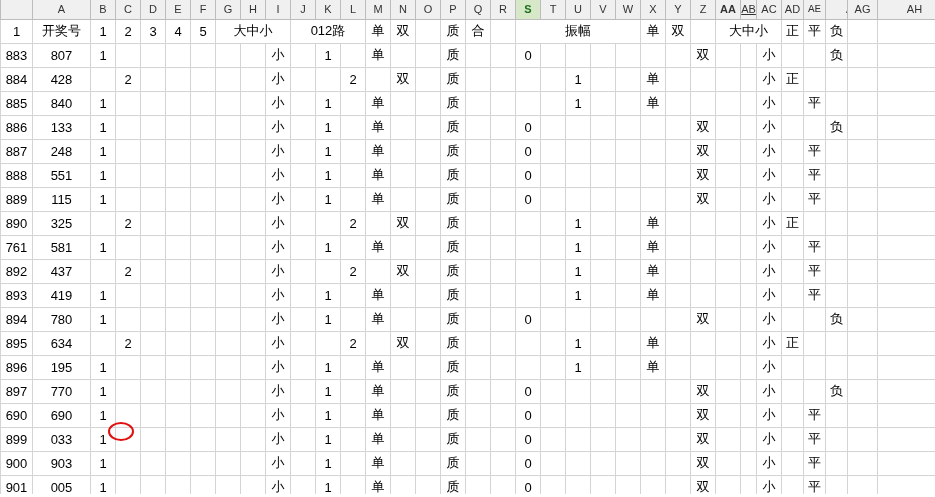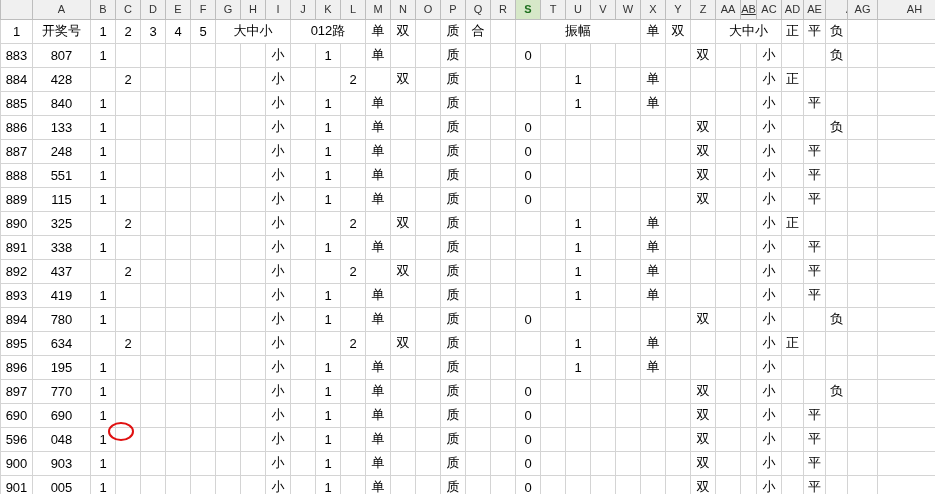--- a/index.html
+++ b/index.html
@@ -110,25 +110,25 @@
           <td style="width: 25px;">Q</td>
           <td style="width: 25px;">R</td>
           <td class="sel" style="width: 25px;">S</td>
           <td style="width: 25px;">T</td>
           <td style="width: 25px;">U</td>
           <td style="width: 25px;">V</td>
           <td style="width: 25px;">W</td>
           <td style="width: 25px;">X</td>
           <td style="width: 25px;">Y</td>
           <td style="width: 25px;">Z</td>
-          <td style="width: 25px;">AA</td>
+          <td style="width: 25px; font-weight: bold;">AA</td>
           <td style="width: 16px; text-decoration: underline;">AB</td>
           <td style="width: 25px;">AC</td>
           <td style="width: 22px;">AD</td>
-          <td style="width: 22px;">AE</td>
+          <td style="width: 22px; font-family: Liberation Mono, monospace;">AE</td>
           <td style="width: 22px; padding-left: 20px;">AF</td>
           <td style="width: 30px; margin-top: 32px;">AG</td>
           <td style="width: 74px;">AH</td>
         </tr>
         <tr>
           <td class="rowhead">1</td>
           <td class="hdrred">开奖号</td>
           <td class="hdrblue">1</td>
           <td class="hdrblue">2</td>
           <td class="hdrblue">3</td>
@@ -443,22 +443,22 @@
           <td></td>
           <td></td>
           <td class="red big">小</td>
           <td class="black big">正</td>
           <td></td>
           <td></td>
           <td></td>
           <td></td>
         </tr>
         <tr>
-          <td class="rowhead">891</td>
-          <td class="red big">338</td>
+          <td class="rowhead">761</td>
+          <td class="red big">581</td>
           <td class="blue big">1</td>
           <td></td>
           <td></td>
           <td></td>
           <td></td>
           <td></td>
           <td></td>
           <td class="red big">小</td>
           <td></td>
           <td class="blue big">1</td>
@@ -739,22 +739,22 @@
           <td></td>
           <td></td>
           <td class="red big">小</td>
           <td></td>
           <td class="black big">平</td>
           <td></td>
           <td></td>
           <td></td>
         </tr>
         <tr>
-          <td class="rowhead">596</td>
-          <td class="red big">048</td>
+          <td class="rowhead">899</td>
+          <td class="red big">033</td>
           <td class="blue big">1</td>
           <td></td>
           <td></td>
           <td></td>
           <td></td>
           <td></td>
           <td></td>
           <td class="red big">小</td>
           <td></td>
           <td class="blue big">1</td>

